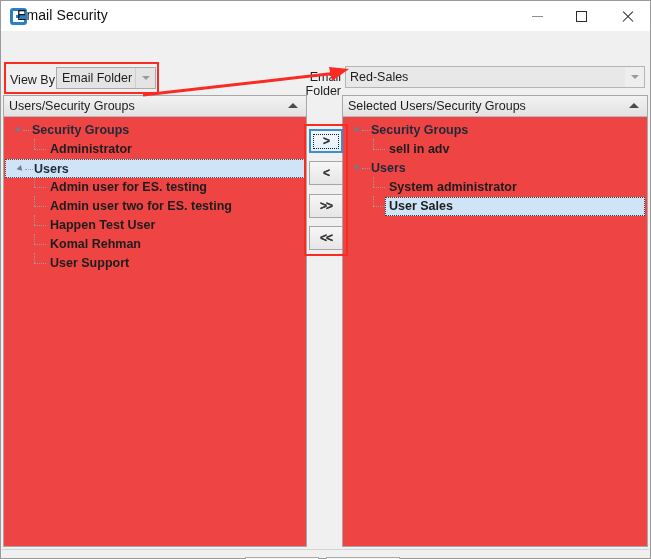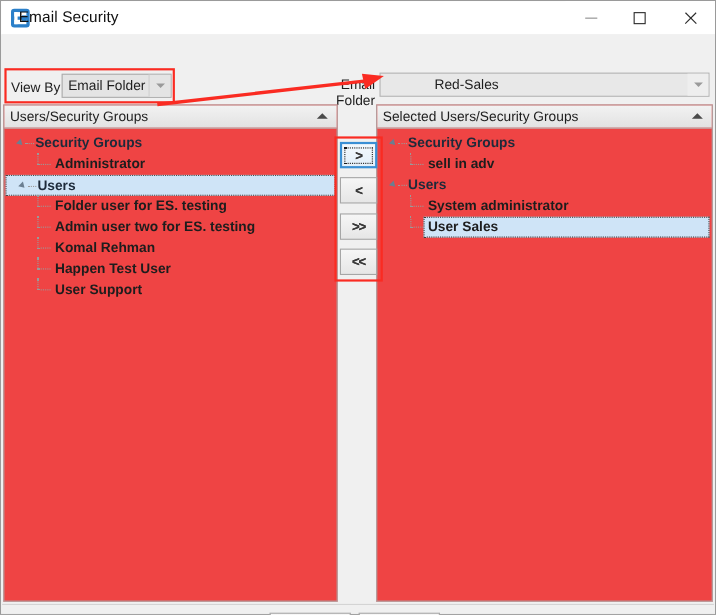--- a/index.html
+++ b/index.html
@@ -88,21 +88,21 @@
 
   .folder-label{
     position:absolute;left:270px;top:39px;width:70px;text-align:right;
     font-size:12.5px;color:#1d1d1d;
   }
   .folder-combo{
     position:absolute;left:344px;top:35px;width:300px;height:22px;
     background:#e8e8e8;border:1px solid #b4b4b4;box-sizing:border-box;
     display:flex;align-items:center;
   }
-  .folder-combo .val{padding-left:4px;font-size:12.5px;color:#1d1d1d;margin-left:45px;}
+  .folder-combo .val{padding-left:4px;font-size:12.5px;color:#1d1d1d;}
   .folder-combo .arrow{
     position:absolute;right:0;top:0;width:19px;height:20px;
     display:flex;align-items:center;justify-content:center;
     background:#eeeeee;
   }
 
   
   .annot-arrow{position:absolute;left:140px;top:30px;width:220px;height:45px;pointer-events:none;}
 
   
@@ -263,39 +263,39 @@
 
         <div class="node group selected-full">
           <span class="exp"></span>
           <span class="dash"></span>
           <span class="lbl">Users</span>
         </div>
 
         <div class="node child">
           <span class="vline"></span>
             <span class="dash"></span>
-          <span class="lbl">Folder user for ES. testing</span>
+          <span class="lbl">Admin user for ES. testing</span>
         </div>
 
         <div class="node child">
           <span class="vline"></span>
             <span class="dash"></span>
           <span class="lbl">Admin user two for ES. testing</span>
         </div>
 
         <div class="node child">
           <span class="vline"></span>
             <span class="dash"></span>
+          <span class="lbl">Happen Test User</span>
+        </div>
+
+        <div class="node child">
+          <span class="vline"></span>
+            <span class="dash"></span>
           <span class="lbl">Komal Rehman</span>
-        </div>
-
-        <div class="node child">
-          <span class="vline"></span>
-            <span class="dash"></span>
-          <span class="lbl">Happen Test User</span>
         </div>
 
         <div class="node child">
           <span class="vline"></span>
             <span class="dash"></span>
           <span class="lbl">User Support</span>
         </div>
 
       </div>
     </div>

